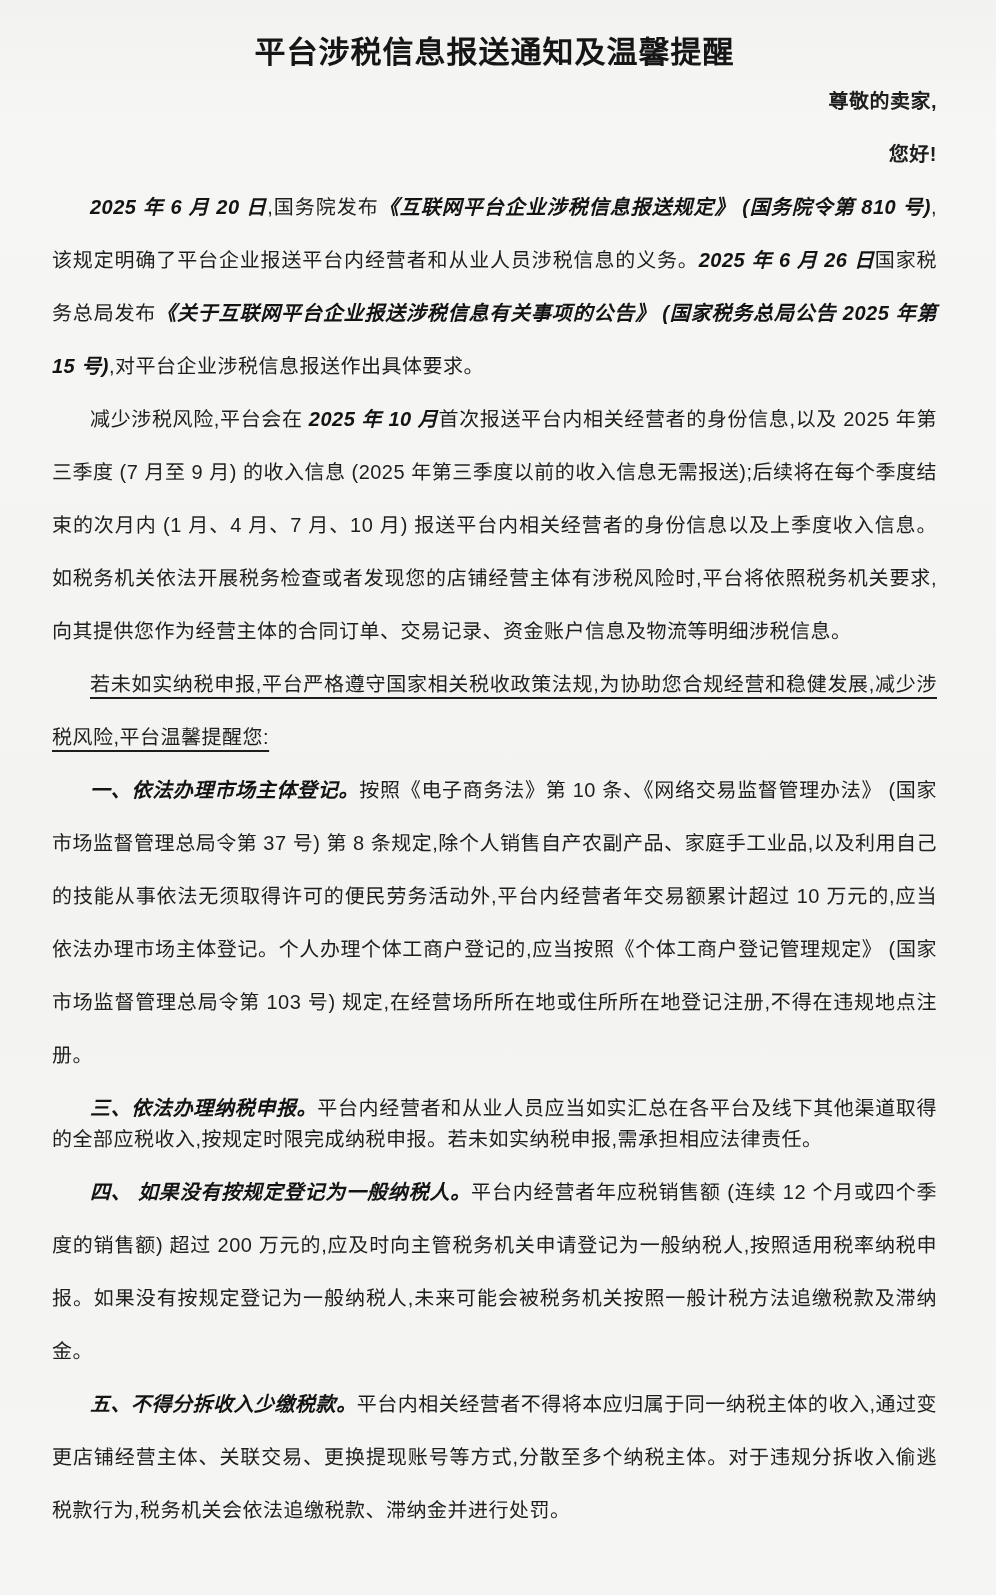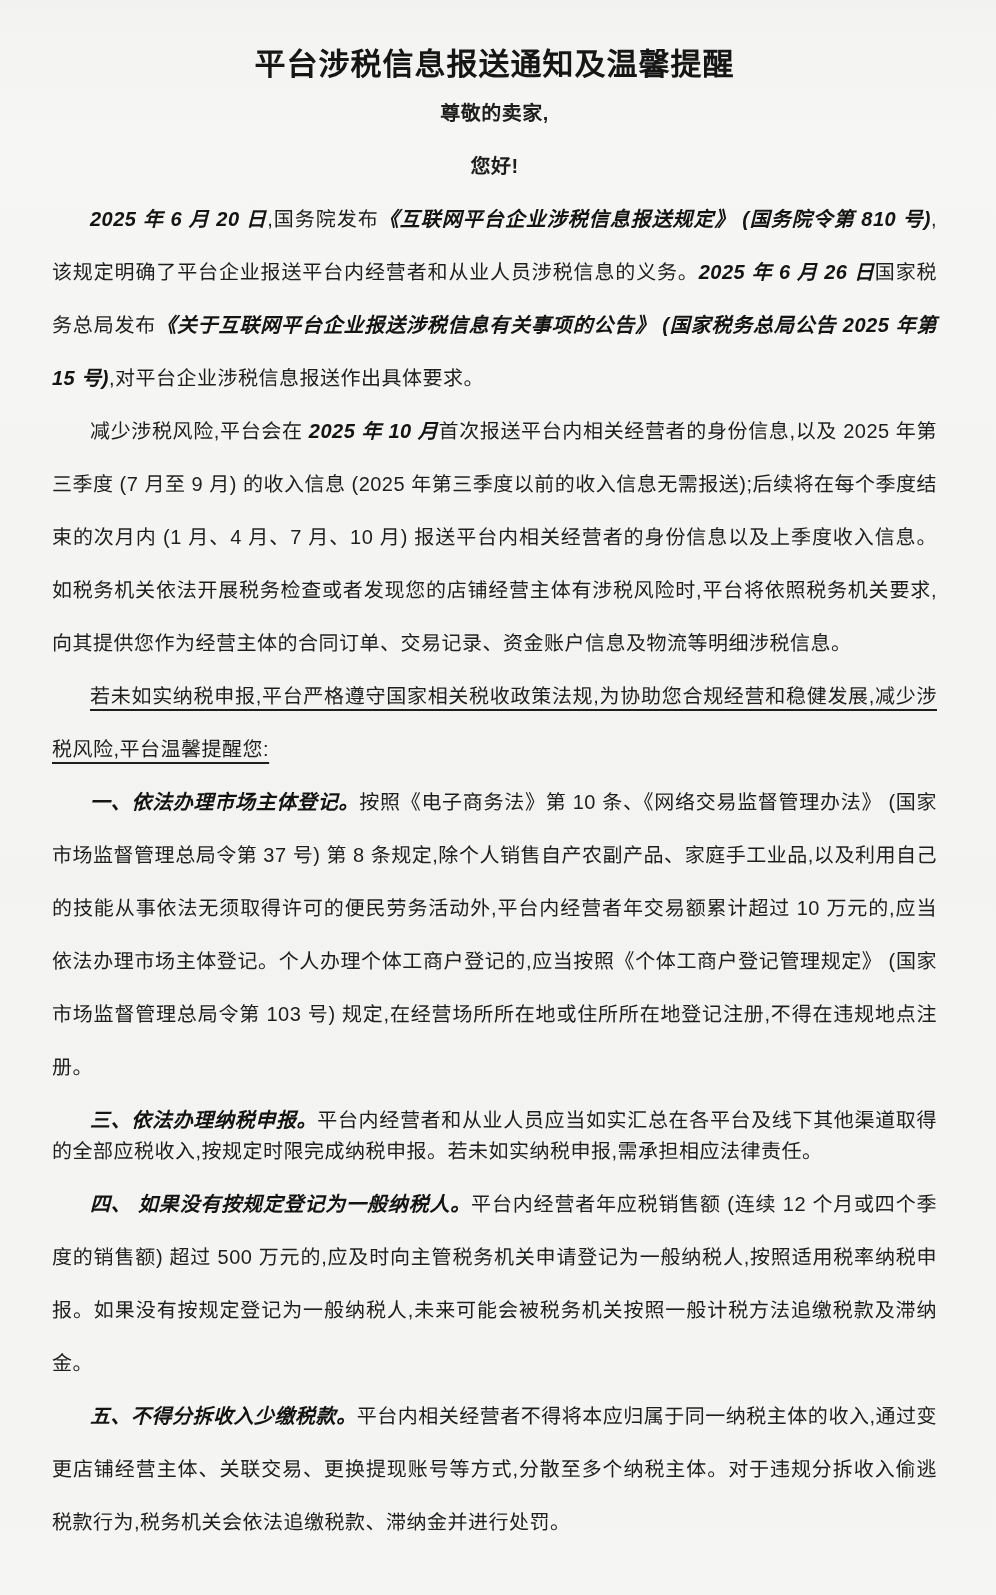--- a/index.html
+++ b/index.html
@@ -1,42 +1,42 @@
 <!DOCTYPE html>
 <html lang="zh-CN"><head>
 <meta charset="utf-8">
 <style>
   html,body{margin:0;padding:0;background:#e9e9e7;}
   .page{
     position:relative;
     width:996px;height:1595px;
     margin:0 auto;
     box-sizing:border-box;
-    padding:12px 59px 0 52px;
+    padding:0 59px 0 52px;
     overflow:hidden;
     background:linear-gradient(180deg,#f2f2f0 0%,#f6f6f4 8%,#f3f3f1 55%,#f5f5f3 100%);
     color:#1e1e1e;
     font-family:"Liberation Sans","DejaVu Sans",sans-serif;
   }
   .title{
     font-size:31px;
     font-weight:bold;
     text-align:center;
     line-height:45px;
     margin:30px 0 0 0;
     letter-spacing:1px;
     color:#161616;
   }
   .line,.para{
     font-size:20px;
     line-height:53px;
     margin:0;
     letter-spacing:0.5px;
   }
-  .line{text-align:center;font-weight:bold;}
+  .line{text-align:right;font-weight:bold;}
   .para{text-align:justify;word-break:break-all;}
   .indent{text-indent:38px;}
   .underlined{
     text-decoration:underline;
     text-decoration-thickness:1.5px;
     text-underline-offset:6px;
   }
   .tight{line-height:31px;margin:11px 0;}
   b{font-weight:bold;color:#141414;font-style:italic;}
 </style>
@@ -54,17 +54,17 @@
 
   <p class="para indent"><span>减少涉税风险,平台会在 </span><b>2025 年 10 月</b><span>首次报送平台内相关经营者的身份信息,以及 2025 年第三季度 (7 月至 9 月) 的收入信息 (2025 年第三季度以前的收入信息无需报送);后续将在每个季度结束的次月内 (1 月、4 月、7 月、10 月) 报送平台内相关经营者的身份信息以及上季度收入信息。如税务机关依法开展税务检查或者发现您的店铺经营主体有涉税风险时,平台将依照税务机关要求,向其提供您作为经营主体的合同订单、交易记录、资金账户信息及物流等明细涉税信息。</span></p>
 
   <p class="para indent underlined">若未如实纳税申报,平台严格遵守国家相关税收政策法规,为协助您合规经营和稳健发展,减少涉税风险,平台温馨提醒您:</p>
 
   <p class="para indent"><b>一、依法办理市场主体登记。</b><span>按照《电子商务法》第 10 条、《网络交易监督管理办法》 (国家市场监督管理总局令第 37 号) 第 8 条规定,除个人销售自产农副产品、家庭手工业品,以及利用自己的技能从事依法无须取得许可的便民劳务活动外,平台内经营者年交易额累计超过 10 万元的,应当依法办理市场主体登记。个人办理个体工商户登记的,应当按照《个体工商户登记管理规定》 (国家市场监督管理总局令第 103 号) 规定,在经营场所所在地或住所所在地登记注册,不得在违规地点注册。</span></p>
 
 
   <p class="para indent tight"><b>三、依法办理纳税申报。</b><span>平台内经营者和从业人员应当如实汇总在各平台及线下其他渠道取得的全部应税收入,按规定时限完成纳税申报。若未如实纳税申报,需承担相应法律责任。</span></p>
 
-  <p class="para indent"><b>四、 如果没有按规定登记为一般纳税人。</b><span>平台内经营者年应税销售额 (连续 12 个月或四个季度的销售额) 超过 500 万元的,应及时向主管税务机关申请登记为一般纳税人,按照适用税率纳税申报。如果没有按规定登记为一般纳税人,未来可能会被税务机关按照一般计税方法追缴税款及滞纳金。</span></p>
+  <p class="para indent"><b>四、 如果没有按规定登记为一般纳税人。</b><span>平台内经营者年应税销售额 (连续 12 个月或四个季度的销售额) 超过 200 万元的,应及时向主管税务机关申请登记为一般纳税人,按照适用税率纳税申报。如果没有按规定登记为一般纳税人,未来可能会被税务机关按照一般计税方法追缴税款及滞纳金。</span></p>
 
   <p class="para indent"><b>五、不得分拆收入少缴税款。</b><span>平台内相关经营者不得将本应归属于同一纳税主体的收入,通过变更店铺经营主体、关联交易、更换提现账号等方式,分散至多个纳税主体。对于违规分拆收入偷逃税款行为,税务机关会依法追缴税款、滞纳金并进行处罚。</span></p>
 
 </div>
 
 </body></html>

